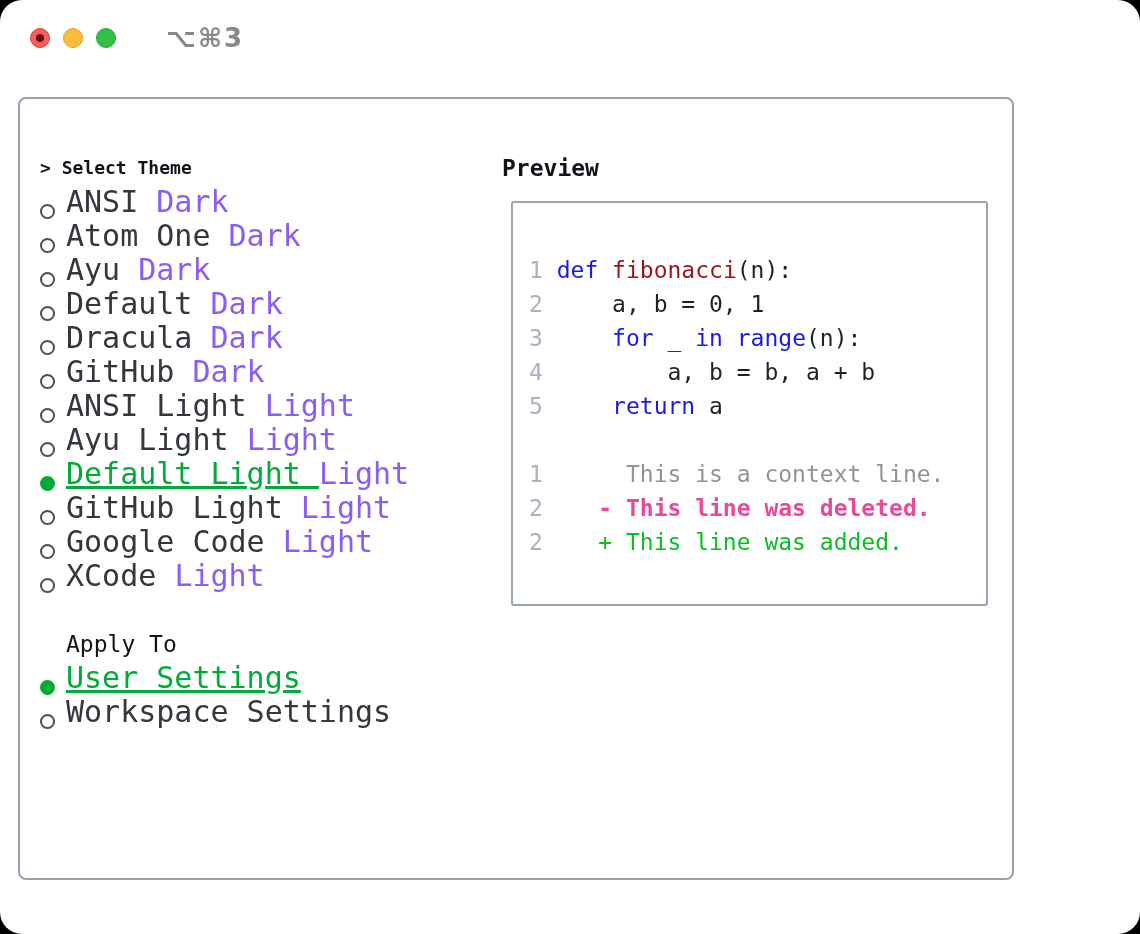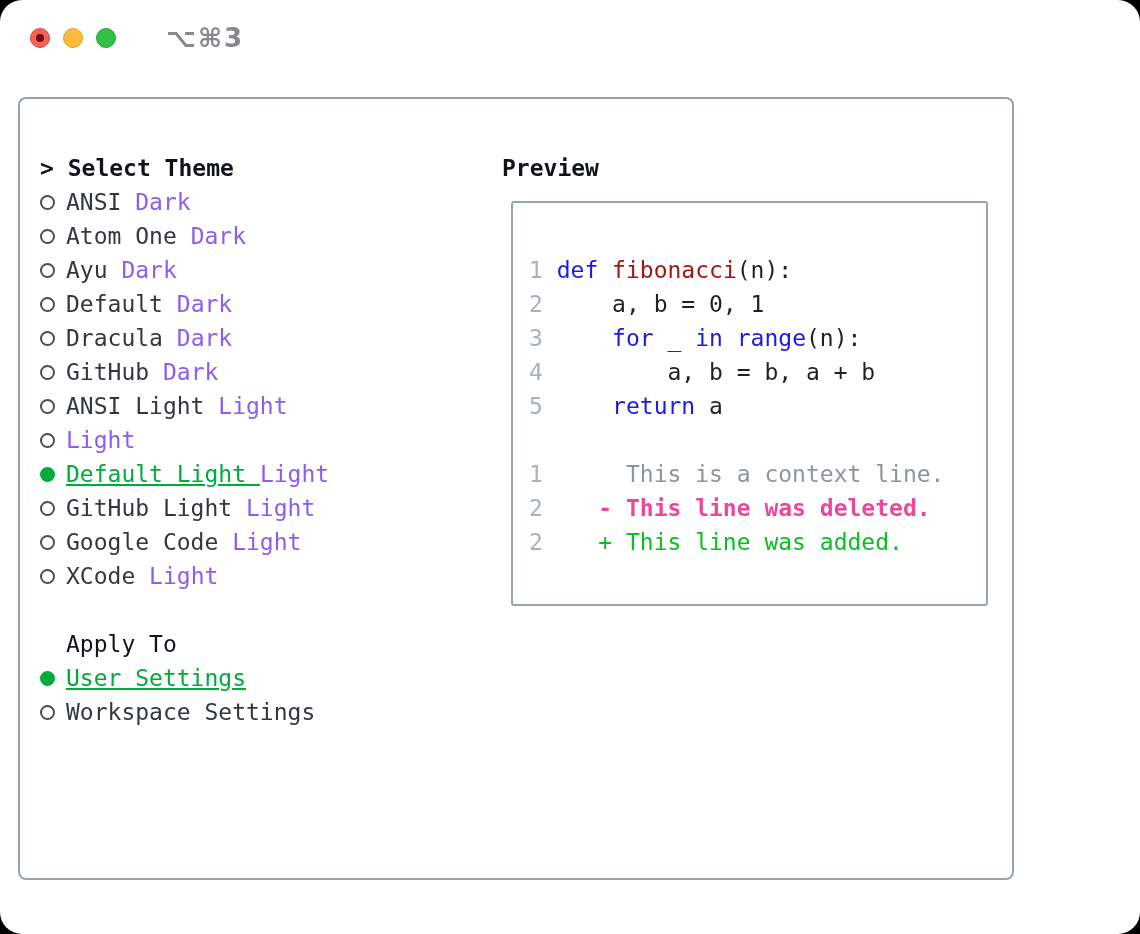--- a/index.html
+++ b/index.html
@@ -26,26 +26,26 @@
     font-family: "DejaVu Sans", sans-serif; font-size: 26px; font-weight: 600;
     color: #87878c; letter-spacing: 2px;
   }
 
   
   .panel {
     position: absolute; left: 18px; top: 97px; width: 996px; height: 783px;
     border: 2px solid #98a1ae; border-radius: 8px; background: #ffffff;
   }
 
-  .row { height: 34px; line-height: 34px; font-size: 23px; white-space: pre; display: flex; align-items: center; }
+  .row { height: 34px; line-height: 34px; font-size: 30px; white-space: pre; display: flex; align-items: flex-end; }
   .spacer { height: 34px; }
 
   
   .left-col { position: absolute; left: 20px; top: 52px; width: 440px; }
-  .list-header { height: 34px; line-height: 34px; font-size: 23px; font-weight: bold; color: #101319; white-space: pre; }
+  .list-header { height: 34px; line-height: 34px; font-size: 18px; font-weight: bold; color: #101319; white-space: pre; }
   .radio {
     width: 15px; height: 15px; border-radius: 50%;
     border: 2px solid #4a4f57; flex: 0 0 15px; margin-right: 11px; background: transparent;
   }
   .radio.sel { border-color: #00ab3a; background: #00ab3a; }
   .t-name { color: #33373e; }
   .t-name.sel { color: #00ab3a; text-decoration: underline; }
   .t-tag { color: #8b5cf6; }
   .apply-header { height: 34px; line-height: 34px; font-size: 23px; color: #101319; padding-left: 26px; white-space: pre; }
   .hint {
@@ -90,21 +90,21 @@
     <div class="left-col">
       <div class="list-header">&gt; Select Theme</div>
       <div id="theme-list">
           <div class="row"><span class="radio"></span><span class="t-name">ANSI </span><span class="t-tag">Dark</span></div>
           <div class="row"><span class="radio"></span><span class="t-name">Atom One </span><span class="t-tag">Dark</span></div>
           <div class="row"><span class="radio"></span><span class="t-name">Ayu </span><span class="t-tag">Dark</span></div>
           <div class="row"><span class="radio"></span><span class="t-name">Default </span><span class="t-tag">Dark</span></div>
           <div class="row"><span class="radio"></span><span class="t-name">Dracula </span><span class="t-tag">Dark</span></div>
           <div class="row"><span class="radio"></span><span class="t-name">GitHub </span><span class="t-tag">Dark</span></div>
           <div class="row"><span class="radio"></span><span class="t-name">ANSI Light </span><span class="t-tag">Light</span></div>
-          <div class="row"><span class="radio"></span><span class="t-tag">Light</span></div>
+          <div class="row"><span class="radio"></span><span class="t-name">Ayu Light </span><span class="t-tag">Light</span></div>
           <div class="row"><span class="radio sel"></span><span class="t-name sel">Default Light </span><span class="t-tag">Light</span></div>
           <div class="row"><span class="radio"></span><span class="t-name">GitHub Light </span><span class="t-tag">Light</span></div>
           <div class="row"><span class="radio"></span><span class="t-name">Google Code </span><span class="t-tag">Light</span></div>
           <div class="row"><span class="radio"></span><span class="t-name">XCode </span><span class="t-tag">Light</span></div>
         </div>
       <div class="spacer"></div>
       <div class="apply-header">Apply To</div>
       <div id="apply-list">
           <div class="row"><span class="radio sel"></span><span class="t-name sel">User Settings</span></div>
           <div class="row"><span class="radio"></span><span class="t-name">Workspace Settings</span></div>

